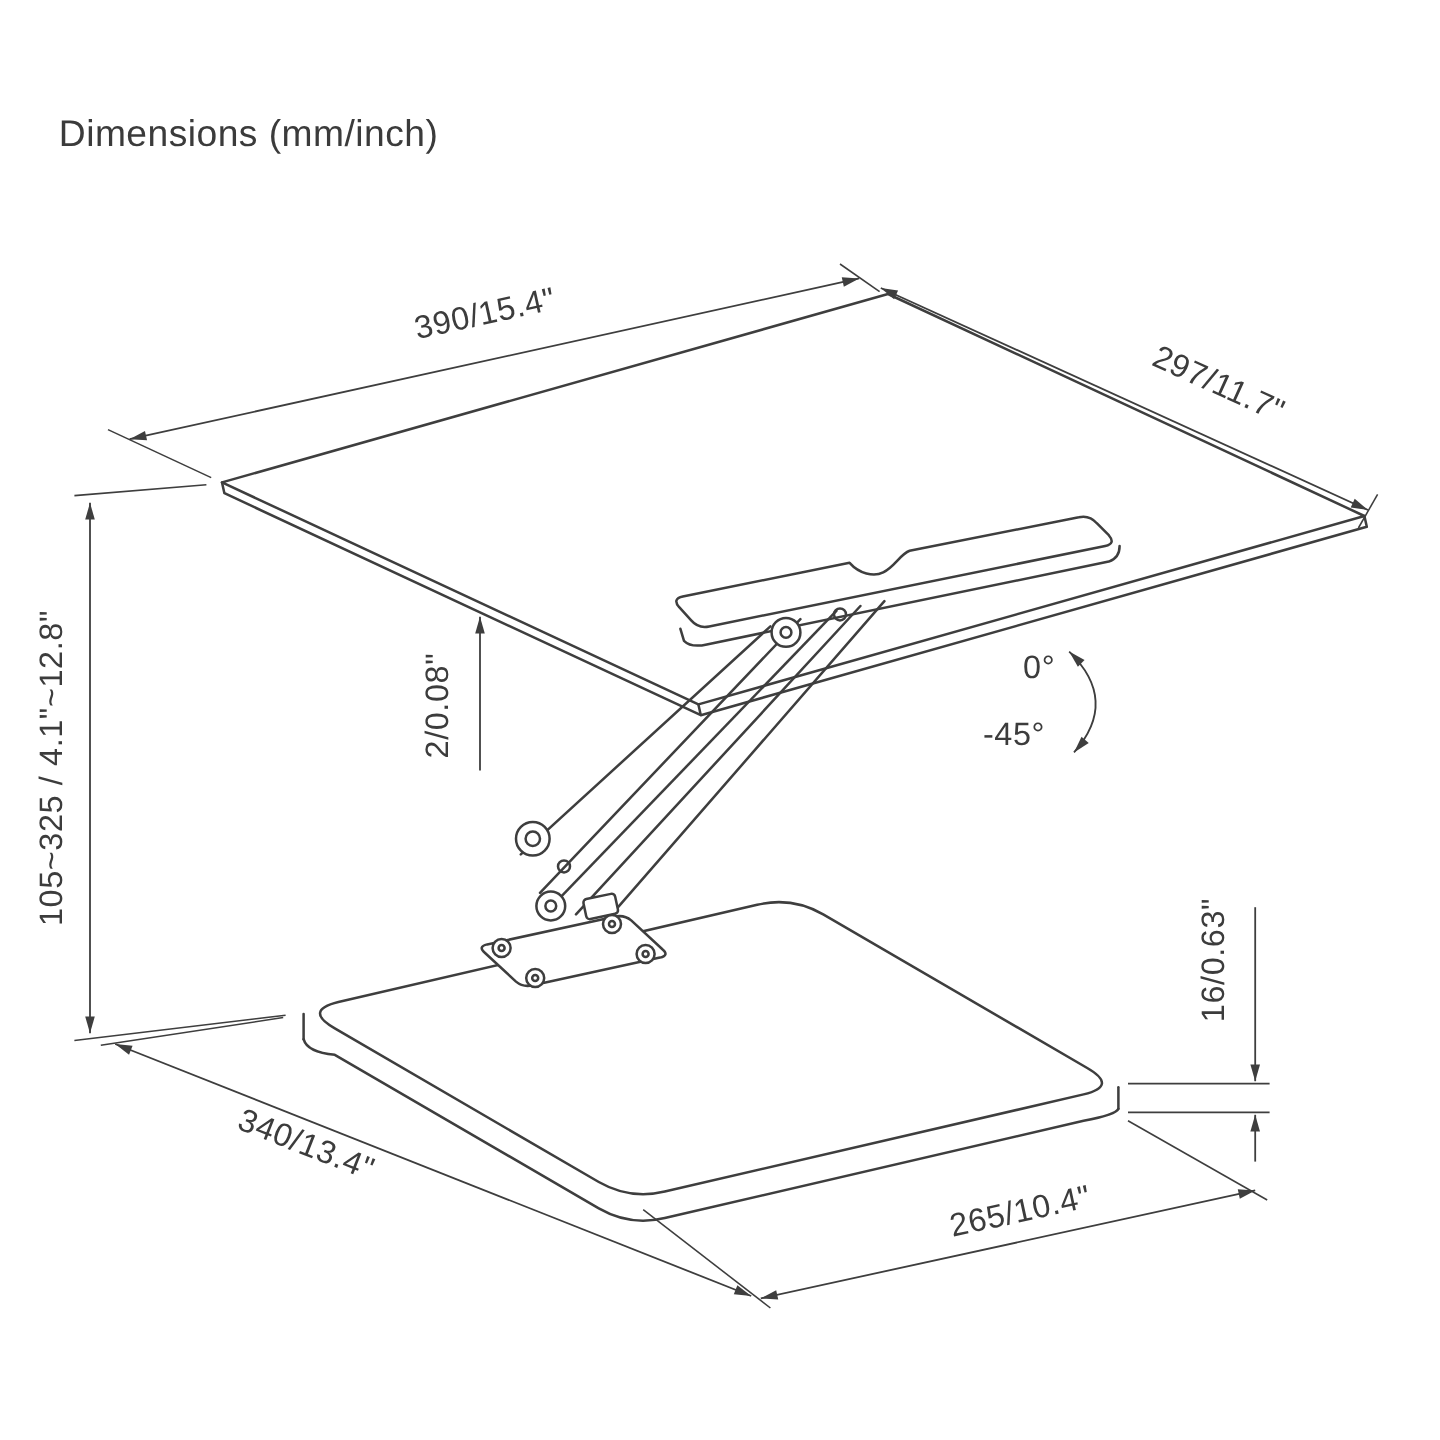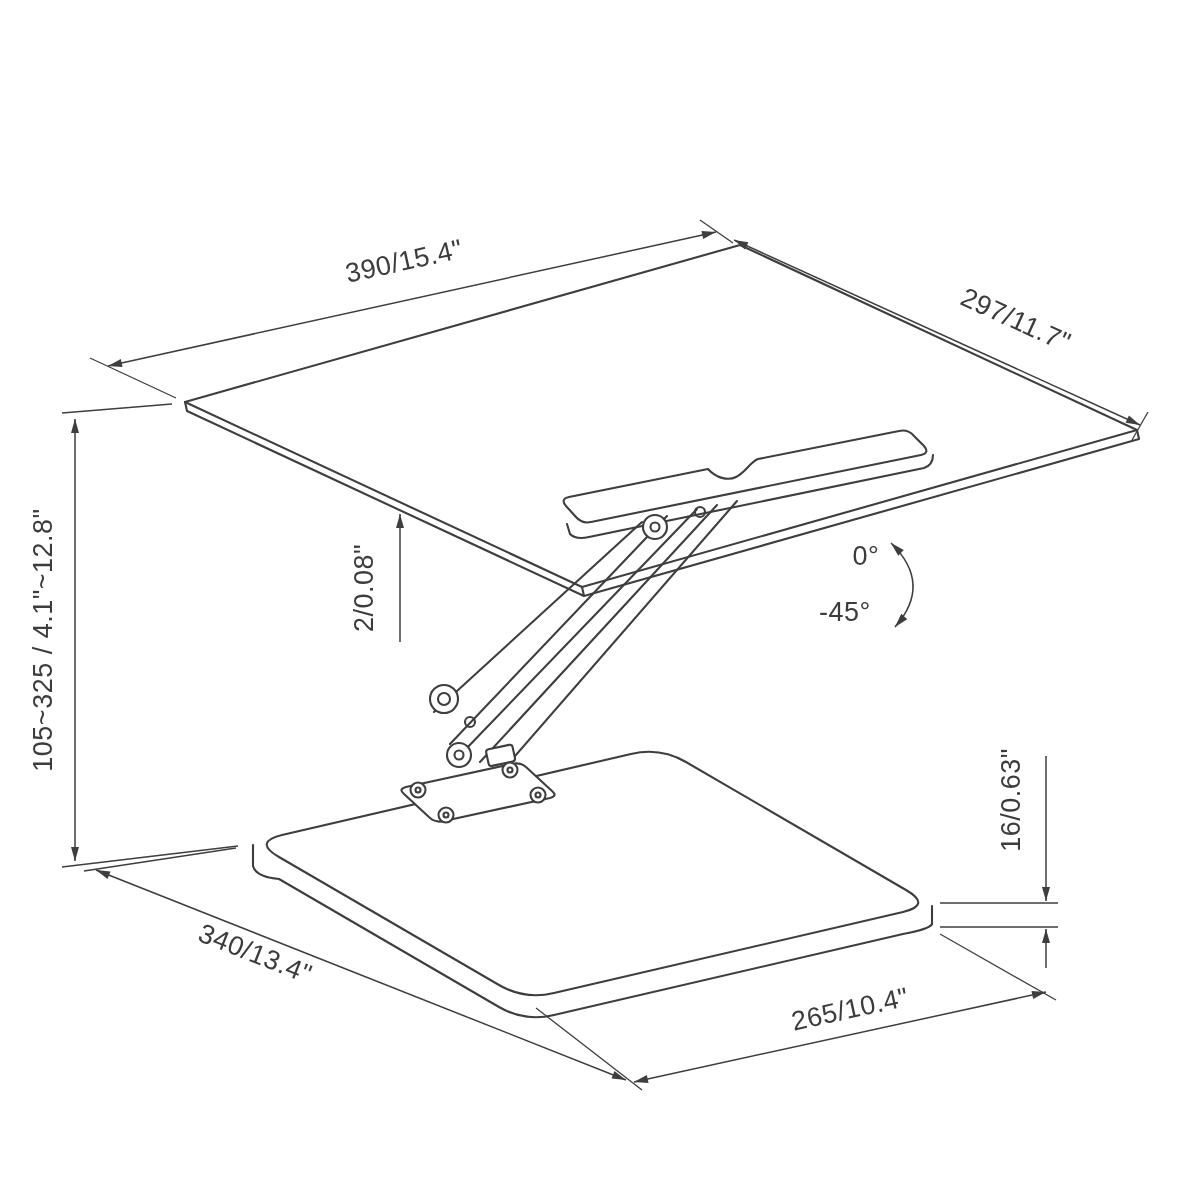--- a/index.html
+++ b/index.html
@@ -27,20 +27,21 @@
     font-size:27px;
     letter-spacing:0.5px;
     fill:#3c3c3c;
   }
 </style>
 </head>
 <body>
 
 <div class="stage">
 
+  <div class="page-title">Dimensions (mm/inch)</div>
 
   <svg width="1200" height="1200" viewBox="0 0 1200 1200" xmlns="http://www.w3.org/2000/svg">
 
     <defs>
       <marker id="arr" markerUnits="userSpaceOnUse" markerWidth="16" markerHeight="10" viewBox="0 0 16 10" refX="15" refY="5" orient="auto-start-reverse">
         <path d="M1,1 L15,5 L1,9 Z" fill="#3e3e3e"></path>
       </marker>
     </defs>
 
     <g class="draw">

